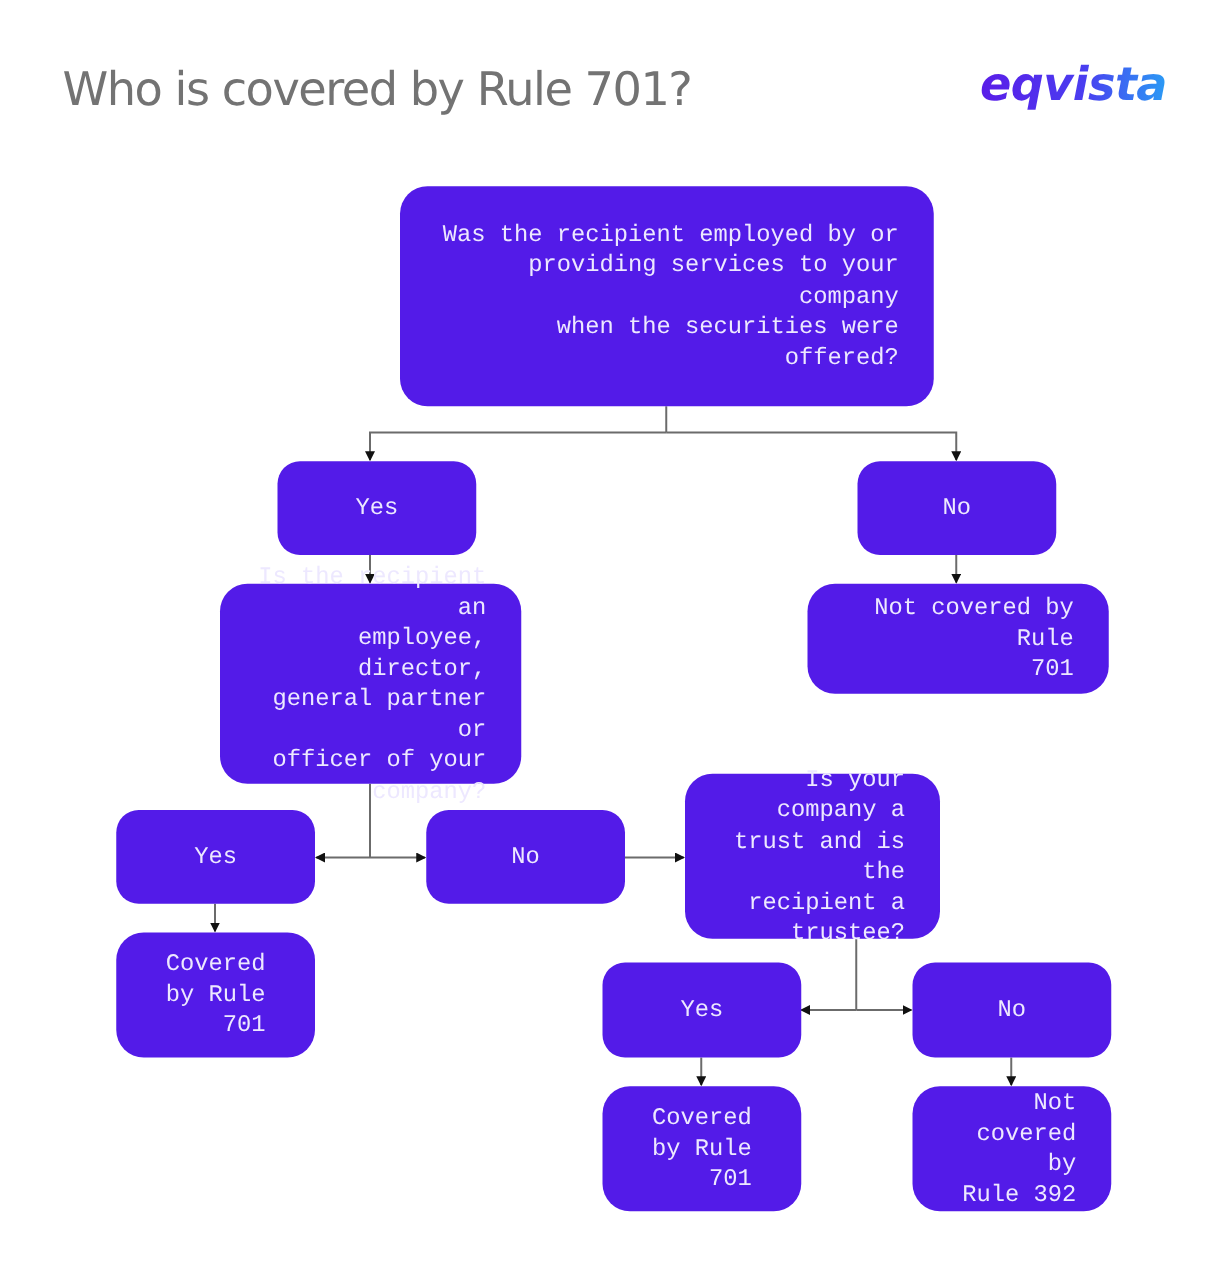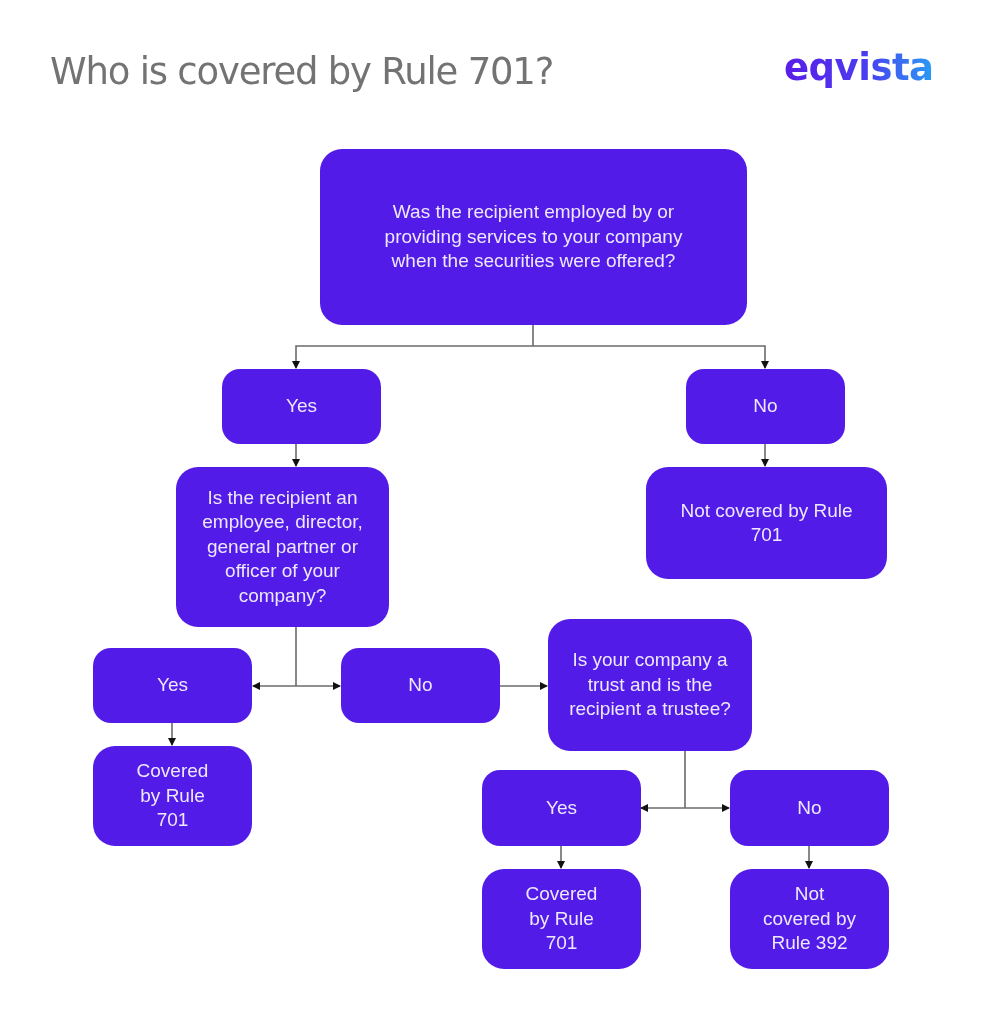--- a/index.html
+++ b/index.html
@@ -3,25 +3,25 @@
 <meta charset="utf-8">
 <style>
   html, body { margin: 0; padding: 0; background: #ffffff; }
   body { width: 981px; height: 1024px; position: relative; overflow: hidden;
          font-family: "Liberation Sans", "DejaVu Sans", sans-serif; }
   .title { position: absolute; left: 50px; top: 50px; font-size: 37px; color: #737373;
            font-family: "DejaVu Sans", "Liberation Sans", sans-serif; letter-spacing: -1.2px; font-weight: 400; }
   .logo { position: absolute; left: 784px; top: 46px; font-size: 37px; font-weight: 700;
           font-family: "DejaVu Sans", sans-serif; letter-spacing: -0.5px;
           background: linear-gradient(90deg, #5a1de8 0%, #4a3df0 55%, #2a9cf5 100%);
-          -webkit-background-clip: text; background-clip: text; color: transparent; }
+          -webkit-background-clip: text; background-clip: text; color: transparent; font-style: italic; }
   .node { position: absolute; background: #531be8; color: #ede8ff; border-radius: 22px;
-          display: flex; align-items: center; justify-content: center; text-align: center;
-          font-size: 19px; line-height: 24.5px; box-sizing: border-box; padding: 0 14px;
-          font-family: Liberation Sans, sans-serif; white-space: pre-line; }
+          display: flex; align-items: center; justify-content: center; text-align: right;
+          font-size: 19px; line-height: 24.5px; box-sizing: border-box; padding: 0 28px;
+          font-family: Liberation Mono, monospace; white-space: pre-line; }
   .node.small { border-radius: 18px; }
   svg.edges { position: absolute; left: 0; top: 0; }
 </style>
 </head>
 <body>
 
 <div class="title">Who is covered by Rule 701?</div>
 <div class="logo">eqvista</div>
 
 <svg class="edges" width="981" height="1024">
@@ -57,24 +57,24 @@
   </g>
 </svg>
 
 <div class="node" style="left:320px; top:149px; width:427px; height:176px;">Was the recipient employed by or
 providing services to your company
 when the securities were offered?</div>
 
 <div class="node small" style="left:222px; top:369px; width:159px; height:75px;">Yes</div>
 <div class="node small" style="left:686px; top:369px; width:159px; height:75px;">No</div>
 
-<div class="node" style="left:646px; top:467px; width:241px; height:112px;">Not covered by Rule
+<div class="node" style="left:646px; top:467px; width:241px; height:88px;">Not covered by Rule
 701</div>
 
-<div class="node" style="left:176px; top:467px; width:213px; height:160px;">Is the recipient an
+<div class="node" style="left:176px; top:467px; width:241px; height:160px;">Is the recipient an
 employee, director,
 general partner or
 officer of your
 company?</div>
 
 <div class="node small" style="left:93px; top:648px; width:159px; height:75px;">Yes</div>
 <div class="node small" style="left:341px; top:648px; width:159px; height:75px;">No</div>
 
 <div class="node" style="left:93px; top:746px; width:159px; height:100px;">Covered
 by Rule

